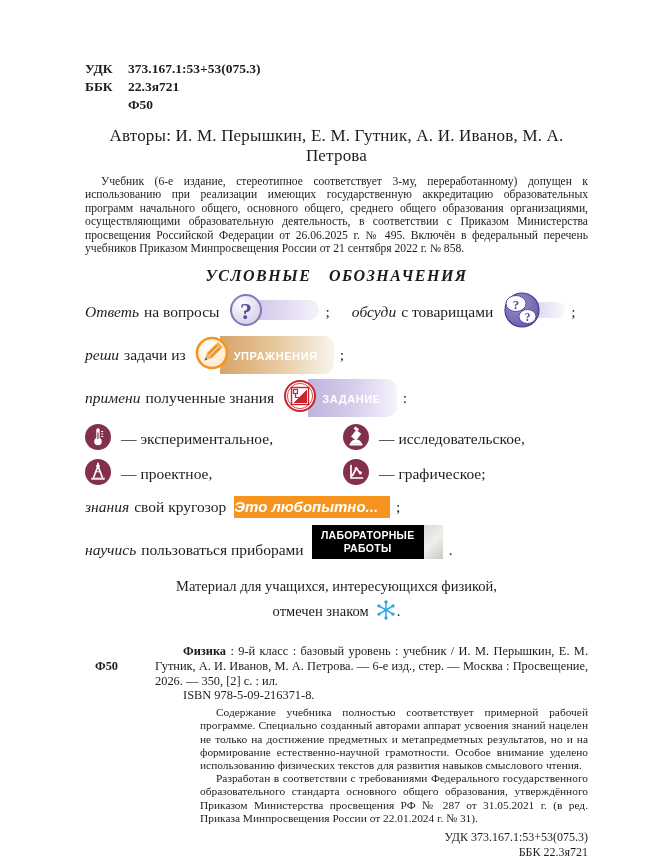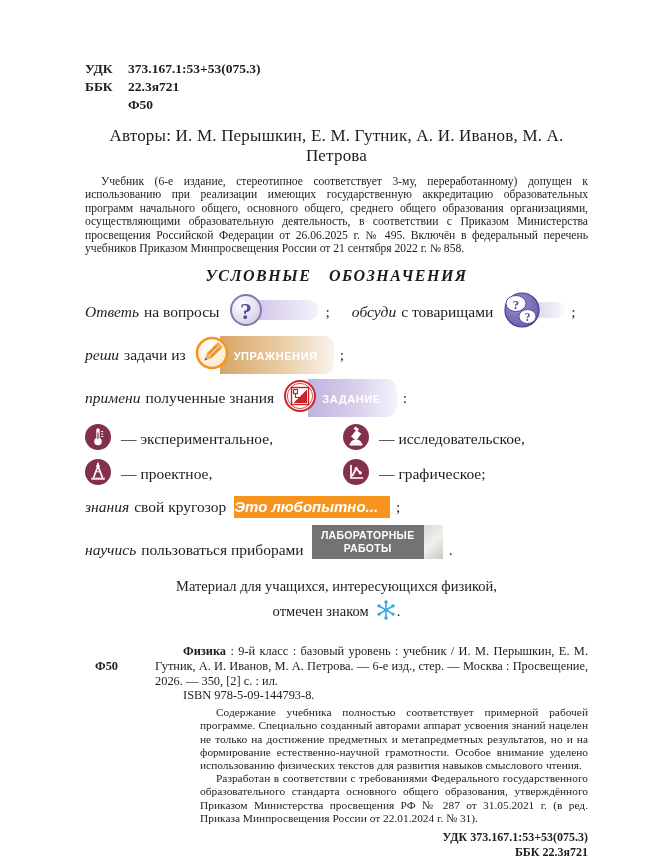--- a/index.html
+++ b/index.html
@@ -38,40 +38,40 @@
   .bar-exercise{background:linear-gradient(90deg,#D7A467 0%,#E9CDA5 55%,#F8F4EC 100%);}
   .bar-task{background:linear-gradient(90deg,#BFB3DE 0%,#D8D0EC 55%,#F6F3FC 100%);}
   .circ{position:relative;z-index:1;flex:0 0 auto;}
 
   .curious-badge{
     display:inline-block;background:#F7941E;color:#fff;padding:2px 12px 3px 0;
     font-family:"Liberation Sans","DejaVu Sans",sans-serif;font-weight:bold;font-style:italic;font-size:15px;
   }
   .lab-badge{display:inline-flex;align-items:stretch;}
   .lab-main{
-    background:#737373;color:#fff;text-align:center;padding:4px 8px;
+    background:#000000;color:#fff;text-align:center;padding:4px 8px;
     font-family:"Liberation Sans","DejaVu Sans",sans-serif;font-weight:bold;font-size:10.5px;line-height:13px;
     min-width:96px;letter-spacing:.3px;
   }
   .lab-main span{display:block;}
   .lab-strip{width:19px;background:linear-gradient(135deg,#d8d8d4 0%,#efefec 50%,#c9c9c4 100%);}
 
   .types{display:grid;grid-template-columns:26px 212px 26px auto;column-gap:10px;row-gap:5px;align-items:center;margin-top:6px;font-size:15.5px;}
 
   .material{margin-top:15px;text-align:center;font-size:14.5px;line-height:25px;}
   .material .snow{vertical-align:-5px;margin-left:6px;}
 
   
   .bib{margin-top:15px;position:relative;padding-left:70px;font-size:12.4px;line-height:14.8px;}
   .bib .code{position:absolute;left:10px;top:15px;font-weight:bold;}
   .bib .record{text-indent:28px;text-align:justify;}
   .bib .isbn{text-indent:28px;}
   .bib-body{margin-top:3px;margin-left:45px;font-size:11.4px;line-height:13.2px;text-align:justify;}
   .bib-body p{margin:0;text-indent:16px;}
-  .codes-right{margin-top:5px;text-align:right;font-weight:bold;font-size:12px;line-height:15px;}
+  .codes-right{margin-top:5px;text-align:right;font-weight:normal;font-size:12px;line-height:15px;}
 
   
   .footer{margin-top:13px;display:flex;justify-content:space-between;align-items:flex-start;}
   .footer .isbn{font-weight:bold;font-size:13px;}
   .copyright{font-size:10px;line-height:13.8px;width:262px;}
 </style>
 </head>
 <body>
 
 <div class="page">
@@ -270,21 +270,21 @@
             <circle cx="4" cy="15.1" r="1.7"></circle>
         <circle cx="18" cy="15.1" r="1.7"></circle>
             <circle cx="4" cy="6.9" r="1.7"></circle>
       </g>
     </svg></span><span>.</span>
   </div>
 
   <div class="bib">
     <span class="code">Ф50</span>
     <div class="record"><b>Физика</b><span> : 9-й класс : базовый уровень : учебник / И. М. Перышкин, Е. М. Гутник, А. И. Иванов, М. А. Петрова. — 6-е изд., стер. — Москва : Просвещение, 2026. — 350, [2] с. : ил.</span></div>
-    <div class="isbn">ISBN 978-5-09-144793-8.</div>
+    <div class="isbn">ISBN 978-5-09-216371-8.</div>
     <div class="bib-body">
       <p>Содержание учебника полностью соответствует примерной рабочей программе. Специально созданный авторами аппарат усвоения знаний нацелен не только на достижение предметных и метапредметных результатов, но и на формирование естественно-научной грамотности. Особое внимание уделено использованию физических текстов для развития навыков смыслового чтения.</p>
       <p>Разработан в соответствии с требованиями Федерального государственного образовательного стандарта основного общего образования, утверждённого Приказом Министерства просвещения РФ № 287 от 31.05.2021 г. (в ред. Приказа Минпросвещения России от 22.01.2024 г. № 31).</p>
     </div>
   </div>
 
   <div class="codes-right">
     <div>УДК 373.167.1:53+53(075.3)</div>
     <div>ББК 22.3я721</div>
   </div>

